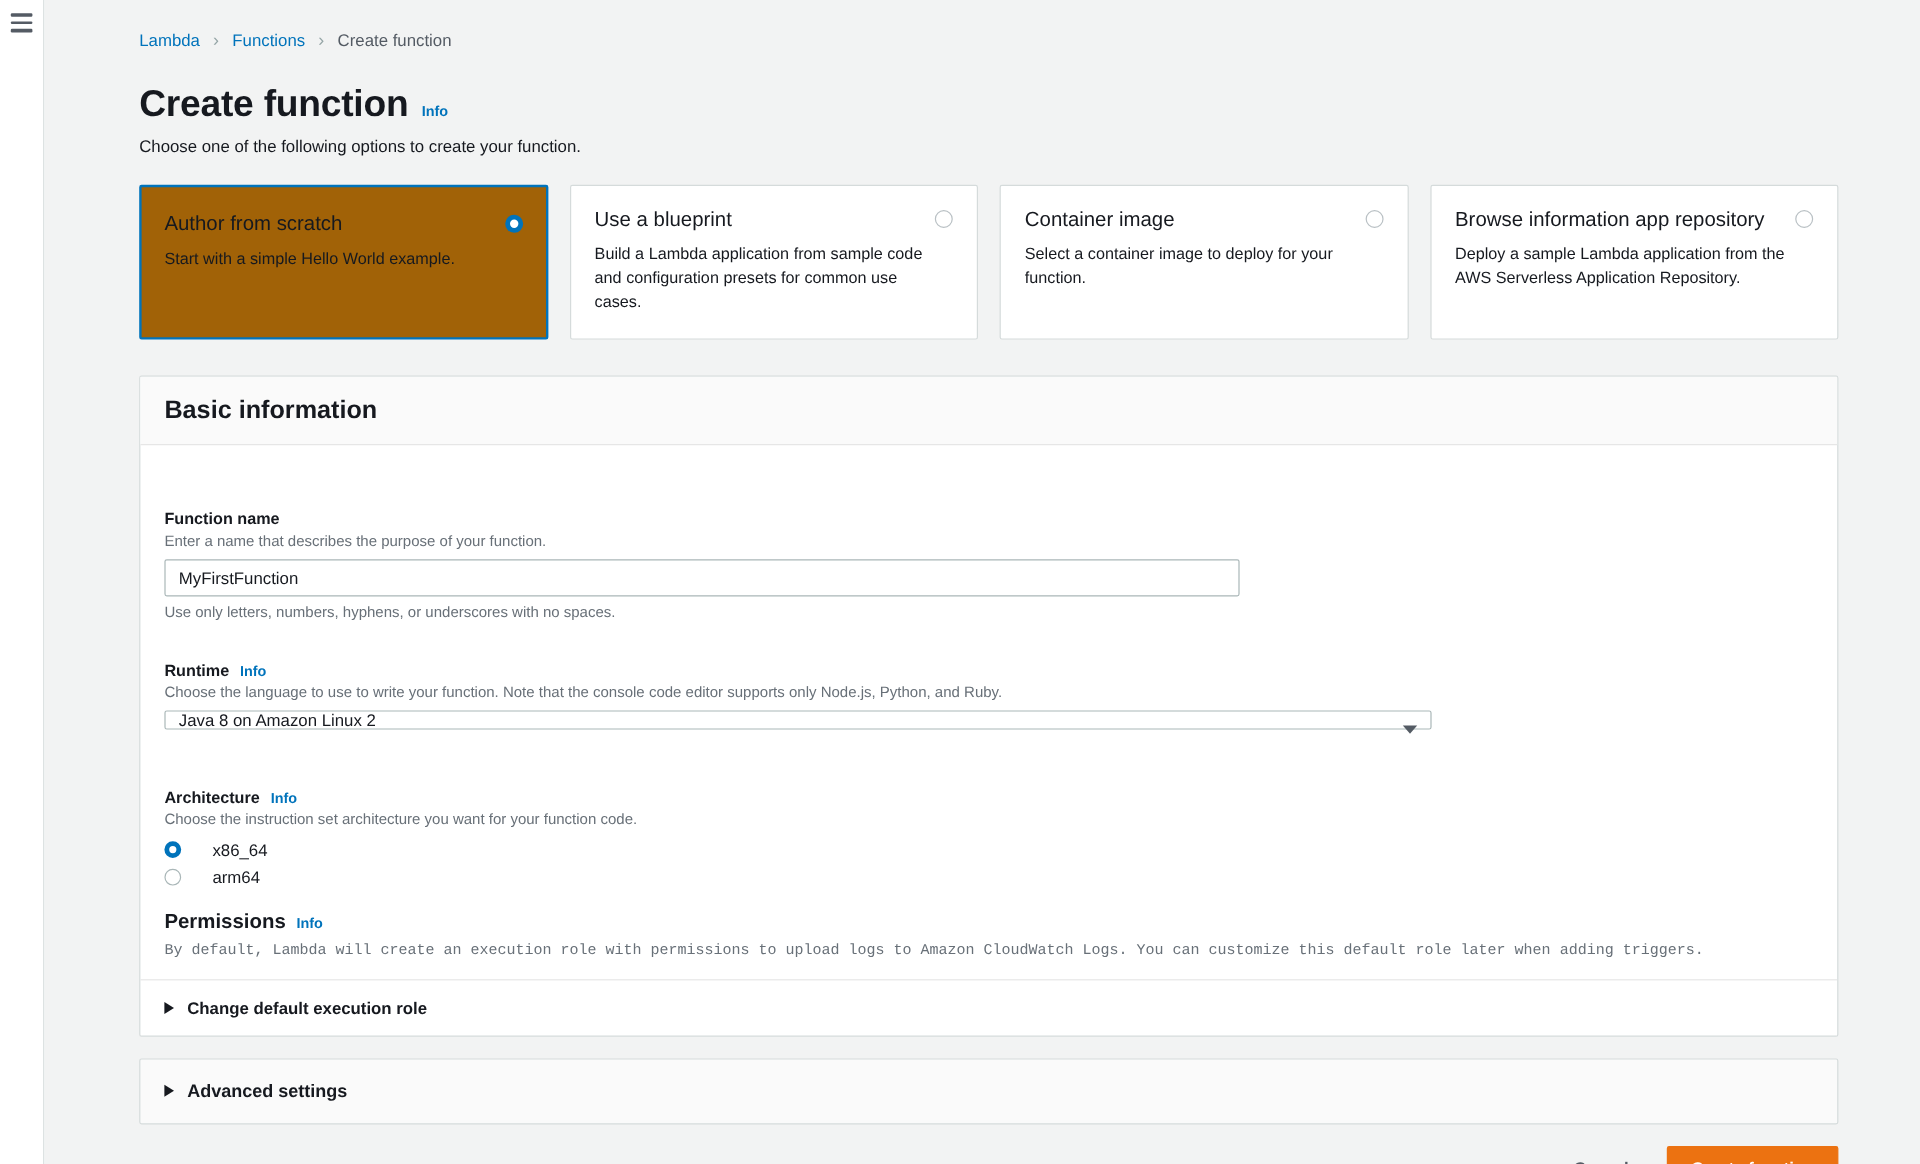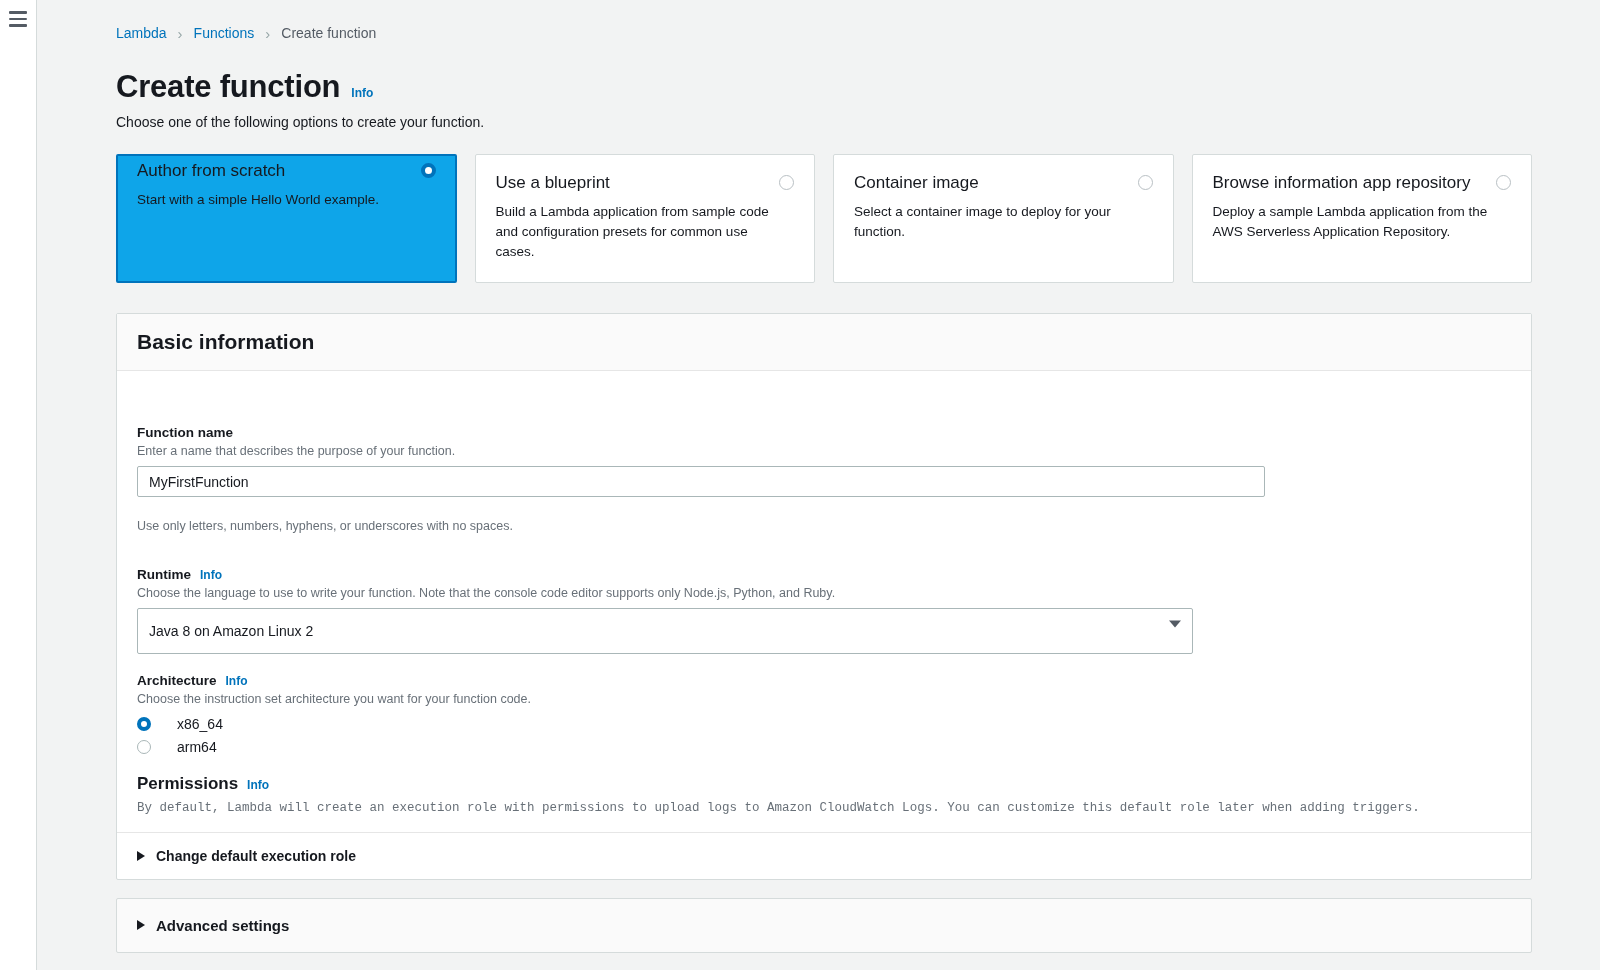--- a/index.html
+++ b/index.html
@@ -113,23 +113,23 @@
     flex: 1;
     background: #ffffff;
     border: 1px solid #d5dbdb;
     border-radius: 2px;
     padding: 17px 20px 20px 20px;
     min-height: 113px;
     cursor: pointer;
     position: relative;
   }
   .card.selected {
-    background: #0ea5e9;
+    background: #a16207;
     border: 2px solid #0073bb;
-    padding: 4px 19px 19px 19px;
+    padding: 20px 19px 19px 19px;
   }
   .card-head {
     display: flex;
     align-items: flex-start;
     justify-content: space-between;
     gap: 10px;
     margin-bottom: 9px;
   }
   .card-title {
     font-size: 17px;
@@ -192,42 +192,42 @@
   }
   .field-hint {
     font-size: 12.5px;
     color: #687078;
     margin-bottom: 6px;
     line-height: 1.45;
   }
   .field-foot {
     font-size: 12.5px;
     color: #687078;
-    margin-top: 22px;
+    margin-top: 6px;
   }
   .text-input {
-    width: 1128px;
+    width: 896px;
     height: 31px;
     border: 1px solid #aab7b8;
     border-radius: 2px;
     background: #ffffff;
     font-family: "Liberation Sans", sans-serif;
     font-size: 14px;
     color: #16191f;
     padding: 0 11px;
     outline: none;
   }
   .select-wrap {
     position: relative;
     width: 1056px;
     height: 31px;
   }
   .select-box {
     width: 100%;
-    height: 46px;
+    height: 16px;
     border: 1px solid #aab7b8;
     border-radius: 2px;
     background: #ffffff;
     font-size: 14px;
     color: #16191f;
     padding: 0 34px 0 11px;
     display: flex;
     align-items: center;
     cursor: pointer;
   }

